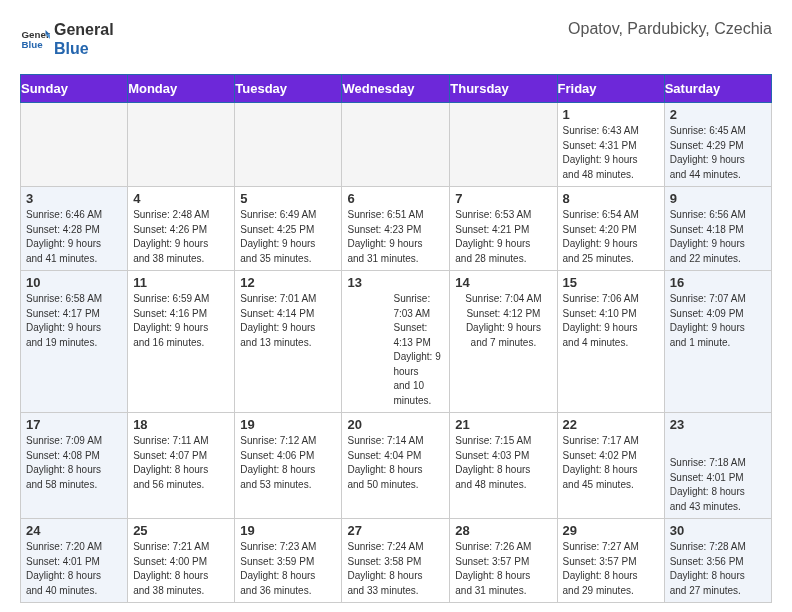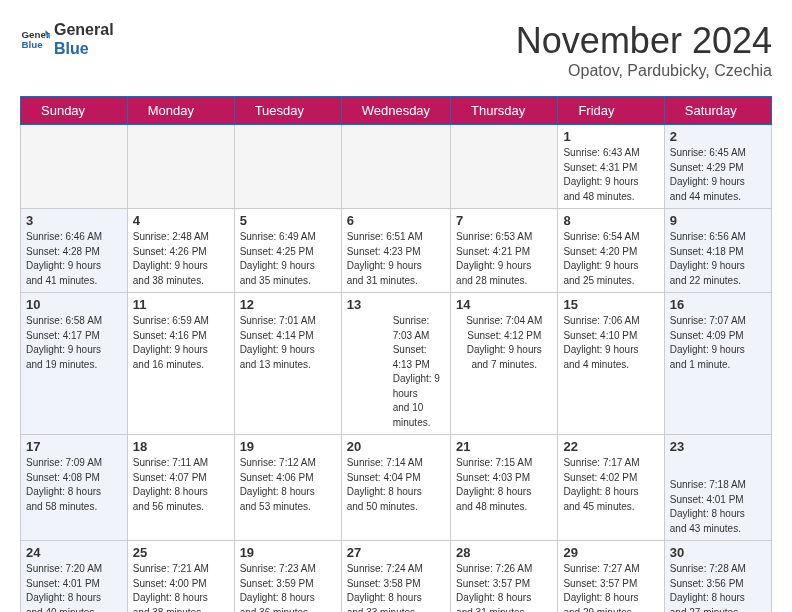--- a/index.html
+++ b/index.html
@@ -35,25 +35,25 @@
     }
     .subtitle {
       font-size: 16px;
       color: #555;
     }
     .calendar {
       width: 100%;
       border-collapse: collapse;
     }
     .calendar th {
-      background: #be185d;
+      background: #6d28d9;
       color: #fff;
       font-size: 13px;
-      font-weight: normal;
-      padding: 6px 20px;
+      font-weight: bold;
+      padding: 6px 0;
       text-align: left;
       border: 1px solid #2566ae;
     }
     .calendar td {
       vertical-align: top;
       border: 1px solid #ccc;
       padding: 4px 5px;
       font-size: 10.5px;
       color: #333;
       width: 108px;
@@ -87,21 +87,20 @@
       <text x="2" y="32" font-size="13" font-weight="bold" fill="#2566ae">Blue</text>
       <polygon points="34,8 40,14 34,14" fill="#2566ae"></polygon>
       <polygon points="34,14 40,14 40,20" fill="#5599dd"></polygon>
     </svg>
     <div style="display:flex;flex-direction:column;line-height:1.2">
       <span style="font-size:16px;font-weight:bold;color:#333;">General</span>
       <span style="font-size:16px;font-weight:bold;color:#2566ae;">Blue</span>
     </div>
   </div>
   <div class="title-section">
-    <div class="month-title">November 2024</div>
     <div class="subtitle">Opatov, Pardubicky, Czechia</div>
   </div>
 </div>
 
 <table class="calendar">
   <thead>
     <tr>
     <th>Sunday</th>
         <th>Monday</th>
         <th>Tuesday</th>

